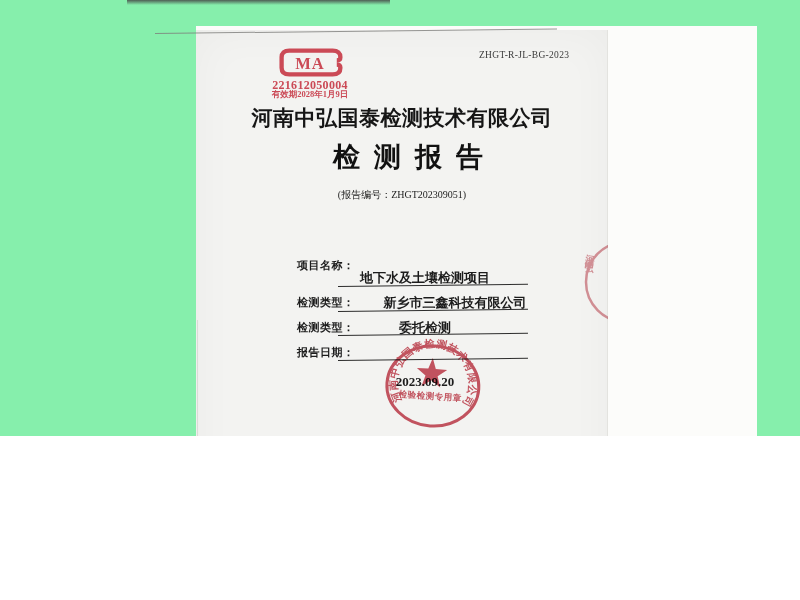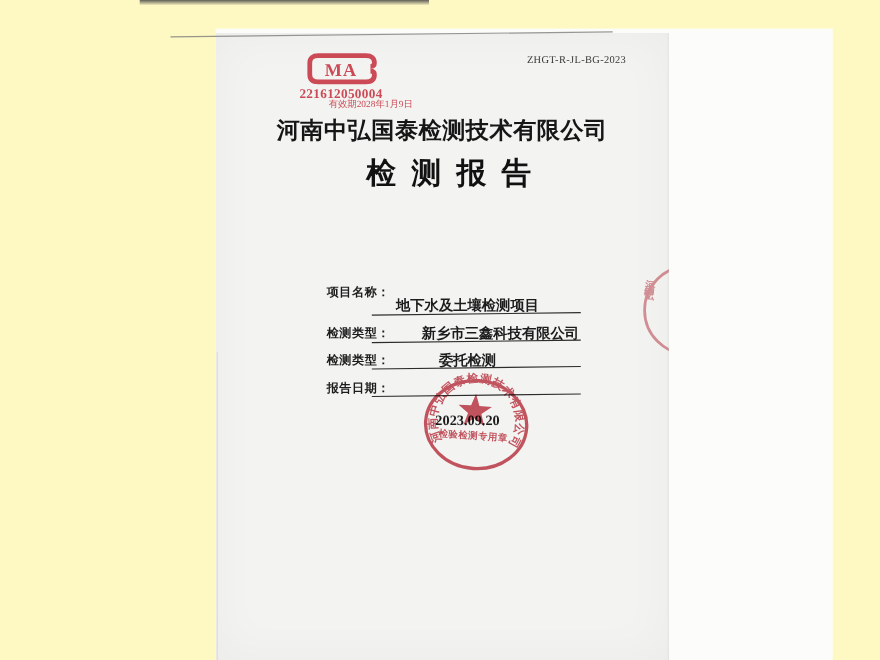--- a/index.html
+++ b/index.html
@@ -1,39 +1,39 @@
 <!DOCTYPE html>
 <html><head>
 <meta charset="utf-8">
 <style>
   html,body{margin:0;padding:0;background:#ffffff;}
   #canvas{
-    position:relative;width:800px;height:600px;overflow:hidden;
-    background:#fef9c3;
+    position:relative;width:800px;height:436px;overflow:hidden;
+    background:#86efac;
     font-family:"Liberation Serif","DejaVu Serif",serif;
     color:#1f1f1f;
   }
   .abs{position:absolute;}
   
   .backing-sheet{left:196px;top:26px;width:561px;height:574px;background:#fcfcfa;}
   .front-page{left:196px;top:30px;width:412px;height:570px;background:#f3f3f1;
     box-shadow:inset 0 0 45px rgba(0,0,0,0.035);}
   .top-shadow{left:127px;top:0;width:263px;height:5px;
     background:linear-gradient(to bottom,#454545,rgba(120,120,120,0));opacity:.85;}
   .page-top-edge{left:155px;top:33px;width:402px;height:1px;background:#7d7d7b;
     transform:rotate(-0.64deg);transform-origin:left center;opacity:.8;}
   .page-left-edge{left:197px;top:320px;width:1px;height:280px;background:#dbdbd7;}
   .page-right-edge{left:607px;top:30px;width:1px;height:570px;background:#e3e3df;}
 
   
   .cma-svg{left:278px;top:46px;width:66px;height:33px;}
   .cma-number{left:268px;top:78px;width:84px;text-align:center;
     font-size:12px;font-weight:bold;color:#cb4a56;letter-spacing:.3px;}
   .cma-validity{left:268px;top:89px;width:84px;text-align:center;
-    font-size:8.5px;font-weight:normal;color:#cb4a56;margin-left:27px;}
+    font-size:8.5px;font-weight:bold;color:#cb4a56;}
   .doc-code{left:479px;top:50px;font-size:9.5px;color:#3a3a3a;letter-spacing:.3px;}
 
   .company-name{left:196px;top:104px;width:412px;text-align:center;
     font-size:21px;font-weight:bold;color:#161616;letter-spacing:.5px;}
   .report-title{left:196px;top:139px;width:412px;text-align:center;
     font-size:27px;font-weight:bold;color:#111;letter-spacing:14px;padding-left:26px;box-sizing:border-box;}
   .report-number{left:196px;top:188px;width:412px;text-align:center;
     font-size:10px;color:#222;}
 
   
@@ -74,20 +74,21 @@
     <path d="M 57,14 Q 60.5,14 60.5,11 Q 60.5,4.5 53,4.5 L 11,4.5 Q 3.5,4.5 3.5,11 L 3.5,21 Q 3.5,27.5 11,27.5 L 53,27.5 Q 60.5,27.5 60.5,21 Q 60.5,18 57,18" fill="none" stroke="#cb4a56" stroke-width="4.2"></path>
     <text x="31" y="22" text-anchor="middle" font-size="16" font-weight="bold" letter-spacing="1" fill="#cb4a56">MA</text>
   </svg>
   <div class="abs cma-number">221612050004</div>
   <div class="abs cma-validity">有效期2028年1月9日</div>
 
   <div class="abs doc-code">ZHGT-R-JL-BG-2023</div>
 
   <div class="abs company-name">河南中弘国泰检测技术有限公司</div>
   <div class="abs report-title">检测报告</div>
+  <div class="abs report-number">(报告编号：ZHGT202309051)</div>
 
   <div class="abs field-label r0l">项目名称：</div>
   <div class="abs field-value r0v">地下水及土壤检测项目</div>
   <div class="abs field-underline r0u"></div>
 
   <div class="abs field-label r1l">检测类型：</div>
   <div class="abs field-value r1v">新乡市三鑫科技有限公司</div>
   <div class="abs field-underline r1u"></div>
 
   <div class="abs field-label r2l">检测类型：</div>

